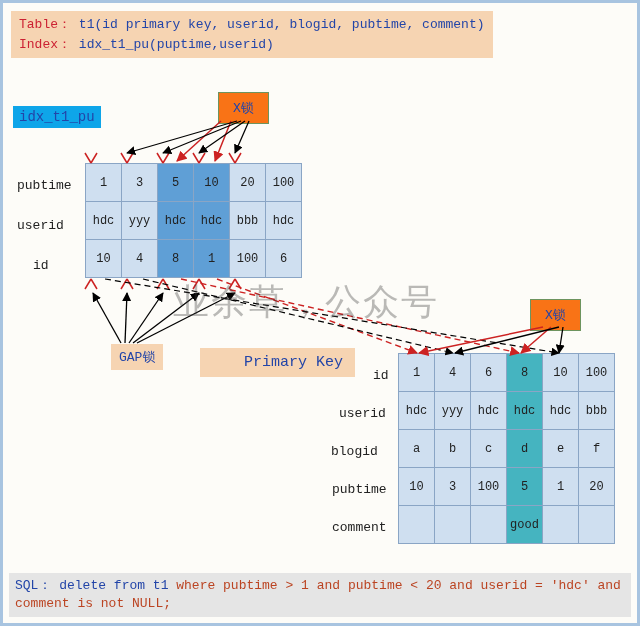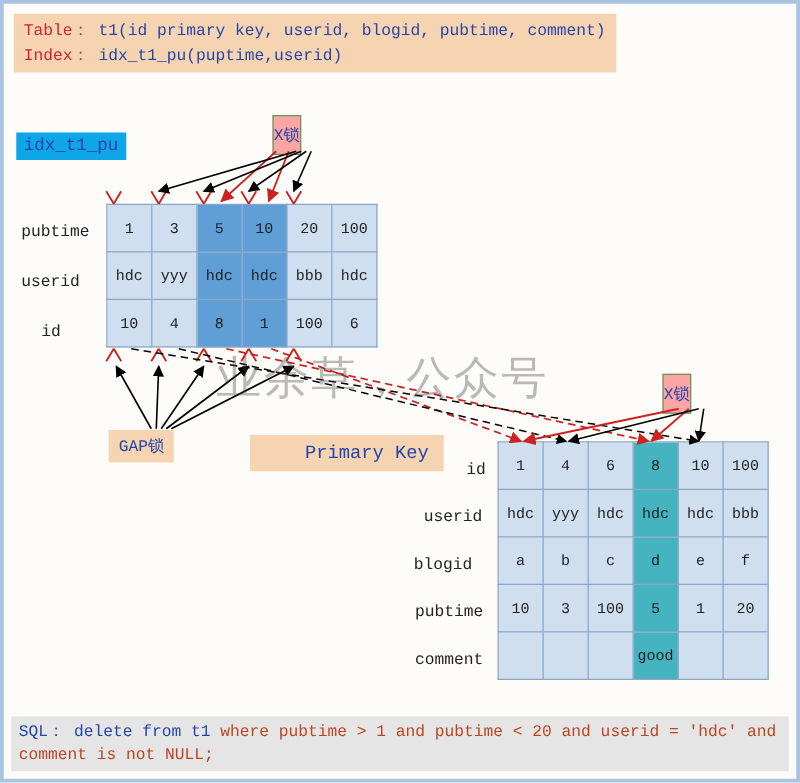--- a/index.html
+++ b/index.html
@@ -21,23 +21,23 @@
   .header-box .val { color: #2345a8; text-align: right; }
   .idx-name-box {
     position: absolute; top: 103px; left: 10px;
     background: #0ea5e9;
     padding: 3px 6px;
     color: #2345a8;
     font-size: 14px;
   }
   .xlock-label {
     position: absolute;
-    background: #fca5a5;
+    background: #f97316;
     border: 1px solid #6d945f;
-    padding: 6px 0;
+    padding: 6px 14px;
     color: #2345a8;
   }
   .gap-label {
     position: absolute;
     background: #f6d4b2;
     padding: 4px 8px;
     color: #2345a8;
   }
   .pk-label {
     position: absolute;
@@ -99,21 +99,21 @@
     <span class="val">idx_t1_pu(puptime,userid)</span>
   </div>
 </div>
 
 <div class="idx-name-box">idx_t1_pu</div>
 
 <div class="xlock-label" style="top:89px; left:215px;">X锁</div>
 
 <div class="xlock-label" style="top:296px; left:527px;">X锁</div>
 
-<div class="gap-label" style="top:341px; left:84px;">GAP锁</div>
+<div class="gap-label" style="top:341px; left:108px;">GAP锁</div>
 
 <div class="pk-label" style="top:345px; left:197px;padding-left:44px;">Primary Key</div>
 
 <div class="row-label" style="top:175px; left:14px;">pubtime</div>
 <div class="row-label" style="top:215px; left:14px;">userid</div>
 <div class="row-label" style="top:255px; left:30px;">id</div>
 
 <table class="data-table idx-table" style="top:160px; left:82px;">
   <tbody>
       <tr>

